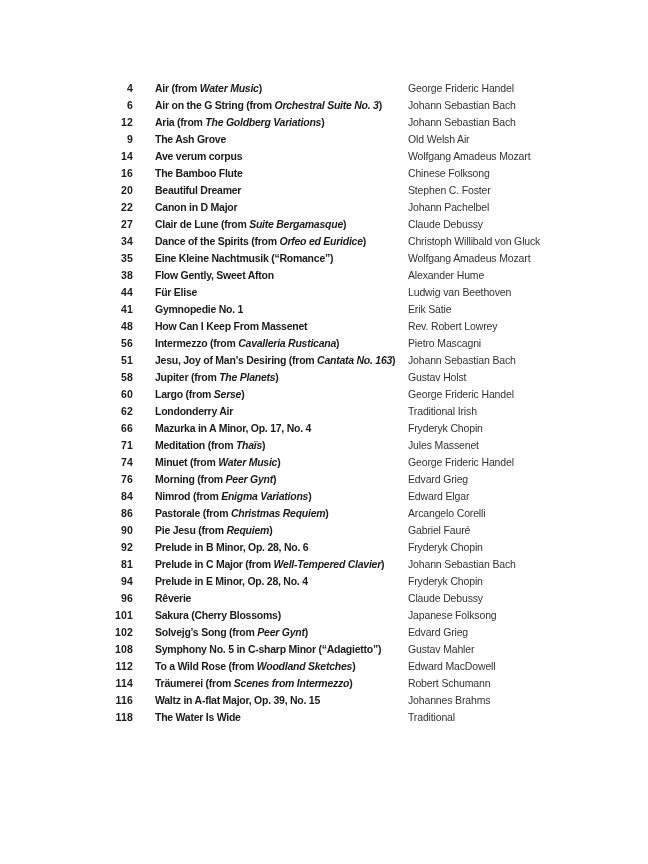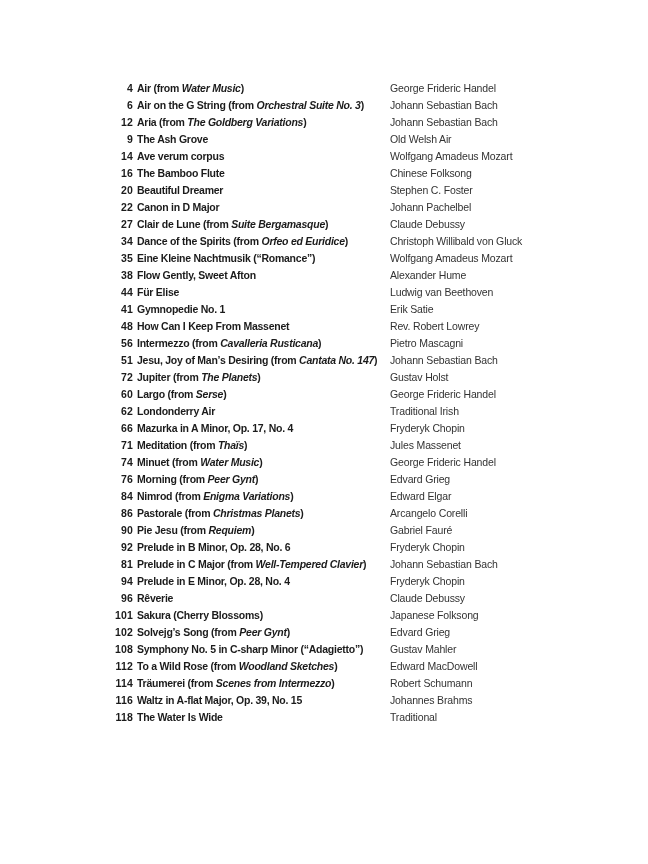--- a/index.html
+++ b/index.html
@@ -37,21 +37,21 @@
   .num {
     flex: 0 0 36px;
     width: 36px;
     text-align: right;
     font-weight: bold;
     color: #1b1b1b;
     letter-spacing: 0.2px;
   }
   .title {
     flex: 0 0 253px;
-    margin-left: 4px;
+    margin-left: 22px;
     font-weight: bold;
     color: #1b1b1b;
     letter-spacing: -0.25px;
     overflow: visible;
   }
   .composer {
     flex: 0 0 auto;
     font-weight: normal;
     color: #323232;
     letter-spacing: -0.15px;
@@ -157,26 +157,26 @@
   </div>
 
   <div class="row">
     <span class="num">56</span>
     <span class="title"><span>Intermezzo (from </span><span class="it">Cavalleria Rusticana</span><span>)</span></span>
     <span class="composer">Pietro Mascagni</span>
   </div>
 
   <div class="row">
     <span class="num">51</span>
-    <span class="title"><span>Jesu, Joy of Man’s Desiring (from </span><span class="it">Cantata No. 147</span><span>)</span></span>
+    <span class="title"><span>Jesu, Joy of Man’s Desiring (from </span><span class="it">Cantata No. 163</span><span>)</span></span>
     <span class="composer">Johann Sebastian Bach</span>
   </div>
 
   <div class="row">
-    <span class="num">72</span>
+    <span class="num">58</span>
     <span class="title"><span>Jupiter (from </span><span class="it">The Planets</span><span>)</span></span>
     <span class="composer">Gustav Holst</span>
   </div>
 
   <div class="row">
     <span class="num">60</span>
     <span class="title"><span>Largo (from </span><span class="it">Serse</span><span>)</span></span>
     <span class="composer">George Frideric Handel</span>
   </div>
 
@@ -211,21 +211,21 @@
   </div>
 
   <div class="row">
     <span class="num">84</span>
     <span class="title"><span>Nimrod (from </span><span class="it">Enigma Variations</span><span>)</span></span>
     <span class="composer">Edward Elgar</span>
   </div>
 
   <div class="row">
     <span class="num">86</span>
-    <span class="title"><span>Pastorale (from </span><span class="it">Christmas Planets</span><span>)</span></span>
+    <span class="title"><span>Pastorale (from </span><span class="it">Christmas Requiem</span><span>)</span></span>
     <span class="composer">Arcangelo Corelli</span>
   </div>
 
   <div class="row">
     <span class="num">90</span>
     <span class="title"><span>Pie Jesu (from </span><span class="it">Requiem</span><span>)</span></span>
     <span class="composer">Gabriel Fauré</span>
   </div>
 
   <div class="row">

